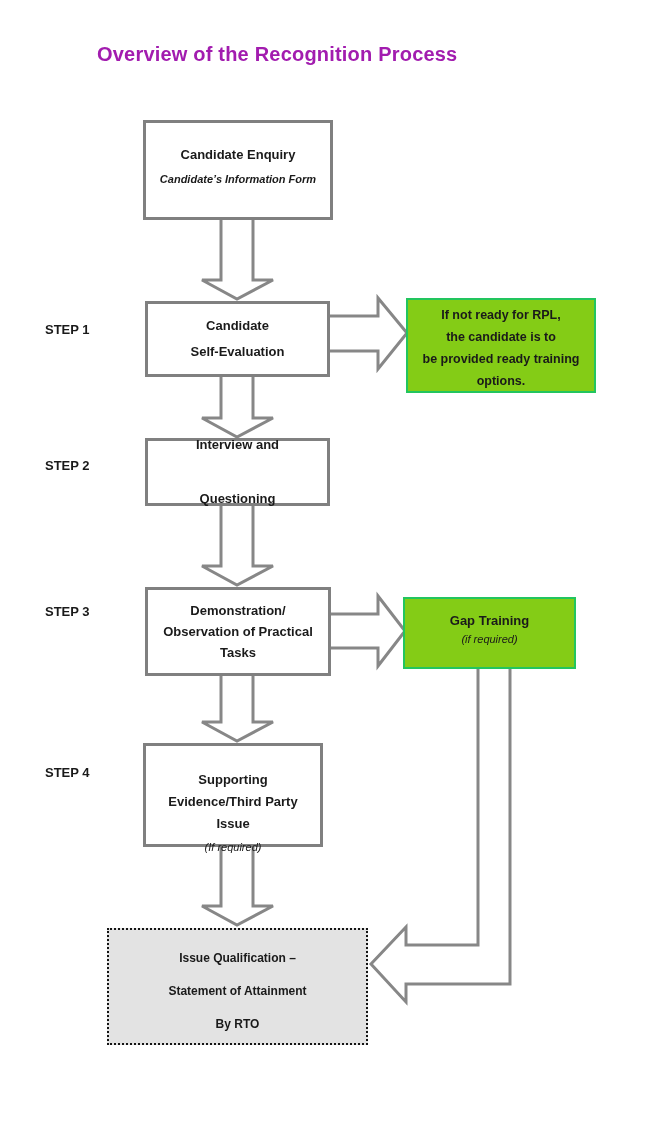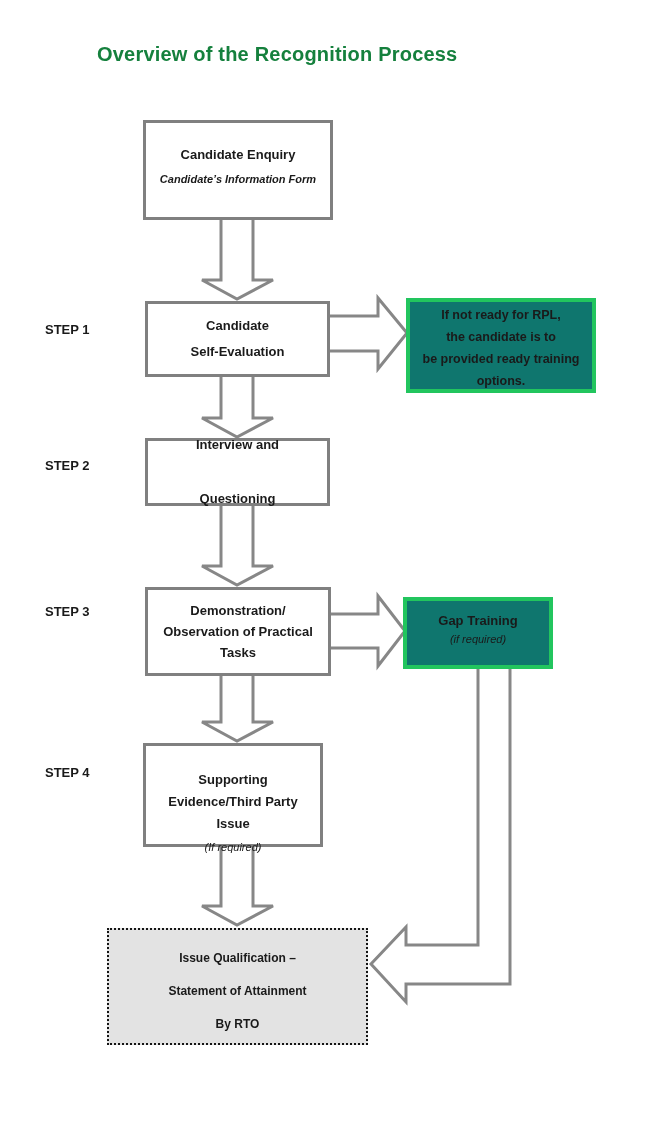--- a/index.html
+++ b/index.html
@@ -3,50 +3,50 @@
 <meta charset="utf-8">
 <style>
   html,body{margin:0;padding:0;background:#ffffff;}
   #canvas{
     position:relative;width:662px;height:1140px;background:#ffffff;overflow:hidden;
     font-family:"Liberation Sans",sans-serif;color:#1a1a1a;
   }
   #arrow-layer{position:absolute;left:0;top:0;width:662px;height:1140px;z-index:1;}
   .page-title{
     position:absolute;left:97px;top:42px;font-size:20px;font-weight:bold;
-    letter-spacing:.2px;line-height:24px;z-index:2;white-space:nowrap;color:#15803d;
+    letter-spacing:.2px;line-height:24px;z-index:2;white-space:nowrap;color:#a21caf;
   }
   .step-label{
     position:absolute;left:45px;width:60px;font-size:13px;font-weight:bold;
     line-height:15px;z-index:2;white-space:nowrap;
   }
   .box{
     position:absolute;box-sizing:border-box;display:flex;flex-direction:column;
     align-items:center;text-align:left;z-index:2;
   }
   .white-box{background:#ffffff;border:3px solid #808080;}
-  .blue-box{background:#0f766e;border:4px solid #22c55e;}
+  .blue-box{background:#84cc16;border:2px solid #22c55e;}
   .final-box{background:#e3e3e3;border:2px dotted #141414;}
   .ln{font-size:13px;font-weight:bold;white-space:nowrap;}
   .lh26{line-height:26px;}
   .lh22{line-height:22px;}
   .lh21{line-height:21px;}
   .lh33{line-height:33px;}
   .sub-italic{font-size:11px;font-weight:bold;font-style:italic;line-height:20px;white-space:nowrap;}
   .note-italic{font-size:11px;font-style:italic;line-height:16px;white-space:nowrap;}
   .jc{justify-content:center;}
   #box-enquiry{left:143px;top:120px;width:190px;height:100px;padding-top:20px;}
   #box-enquiry .ln{line-height:24px;}
   #box-enquiry .sub-italic{margin-top:2px;}
   #box-self-eval{left:145px;top:301px;width:185px;height:76px;}
   #box-training-options{left:406px;top:298px;width:190px;height:95px;padding-top:4px;}
   #box-training-options .ln{font-size:12.5px;}
   #box-interview{left:145px;top:438px;width:185px;height:68px;gap:28px;}
   #box-demonstration{left:145px;top:587px;width:186px;height:89px;}
-  #box-gap-training{left:403px;top:597px;width:150px;height:72px;padding-bottom:9px;}
+  #box-gap-training{left:403px;top:597px;width:173px;height:72px;padding-bottom:9px;}
   #box-gap-training .ln{line-height:20px;}
   #box-supporting{left:143px;top:743px;width:180px;height:104px;padding-top:23px;}
   #box-supporting .note-italic{margin-top:4px;}
   #box-issue{left:107px;top:928px;width:261px;height:117px;padding-top:12px;}
   #box-issue .ln{font-size:12px;}
 </style>
 </head>
 <body>
 
 <div id="canvas">

